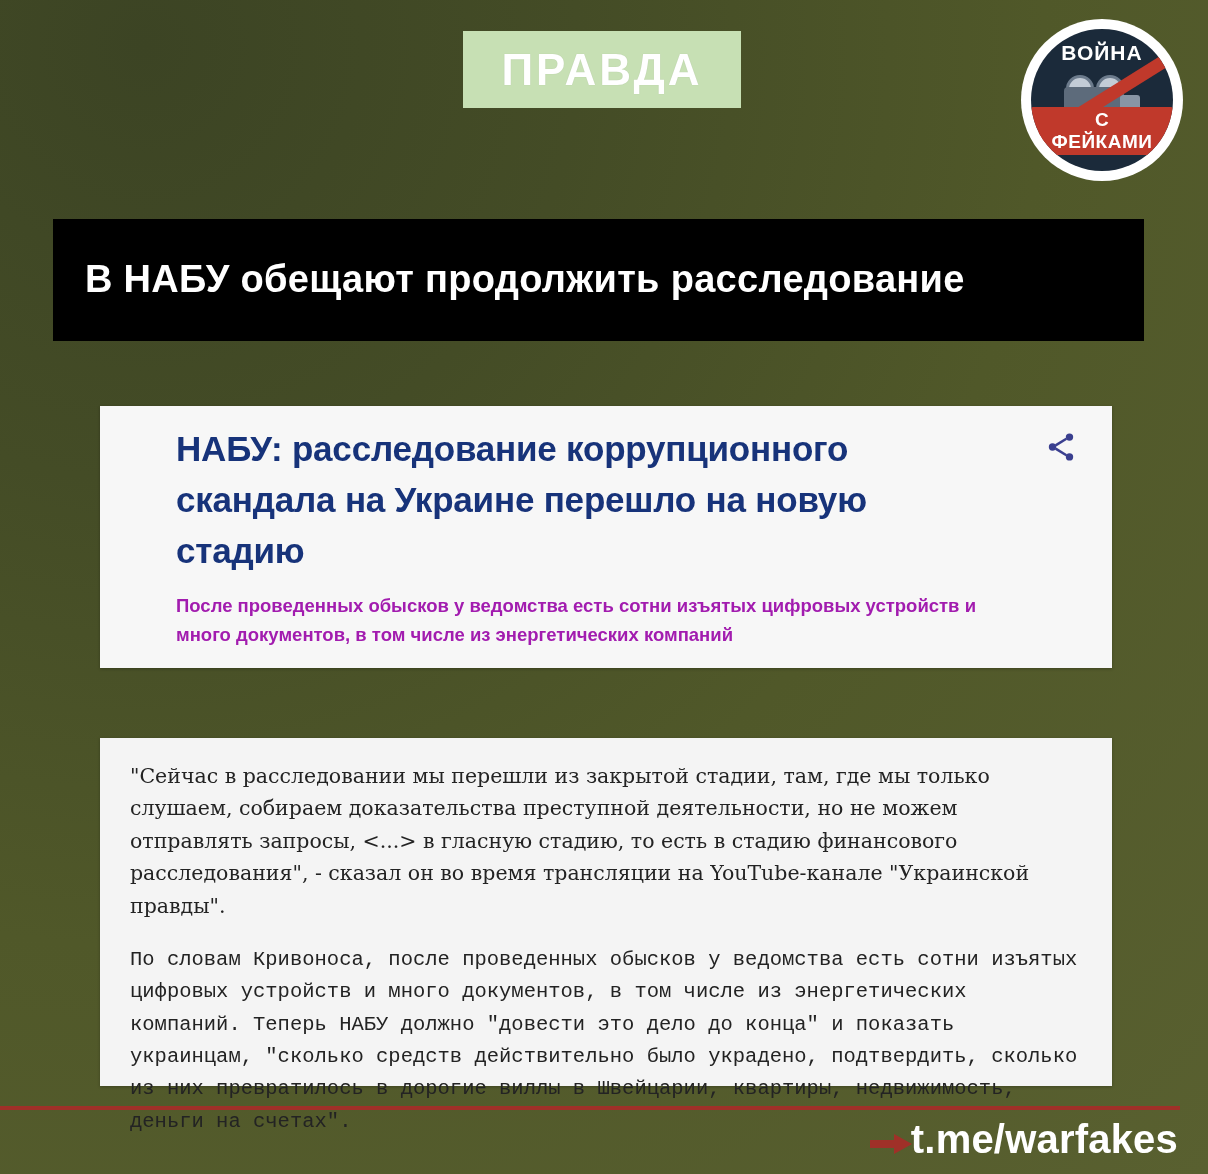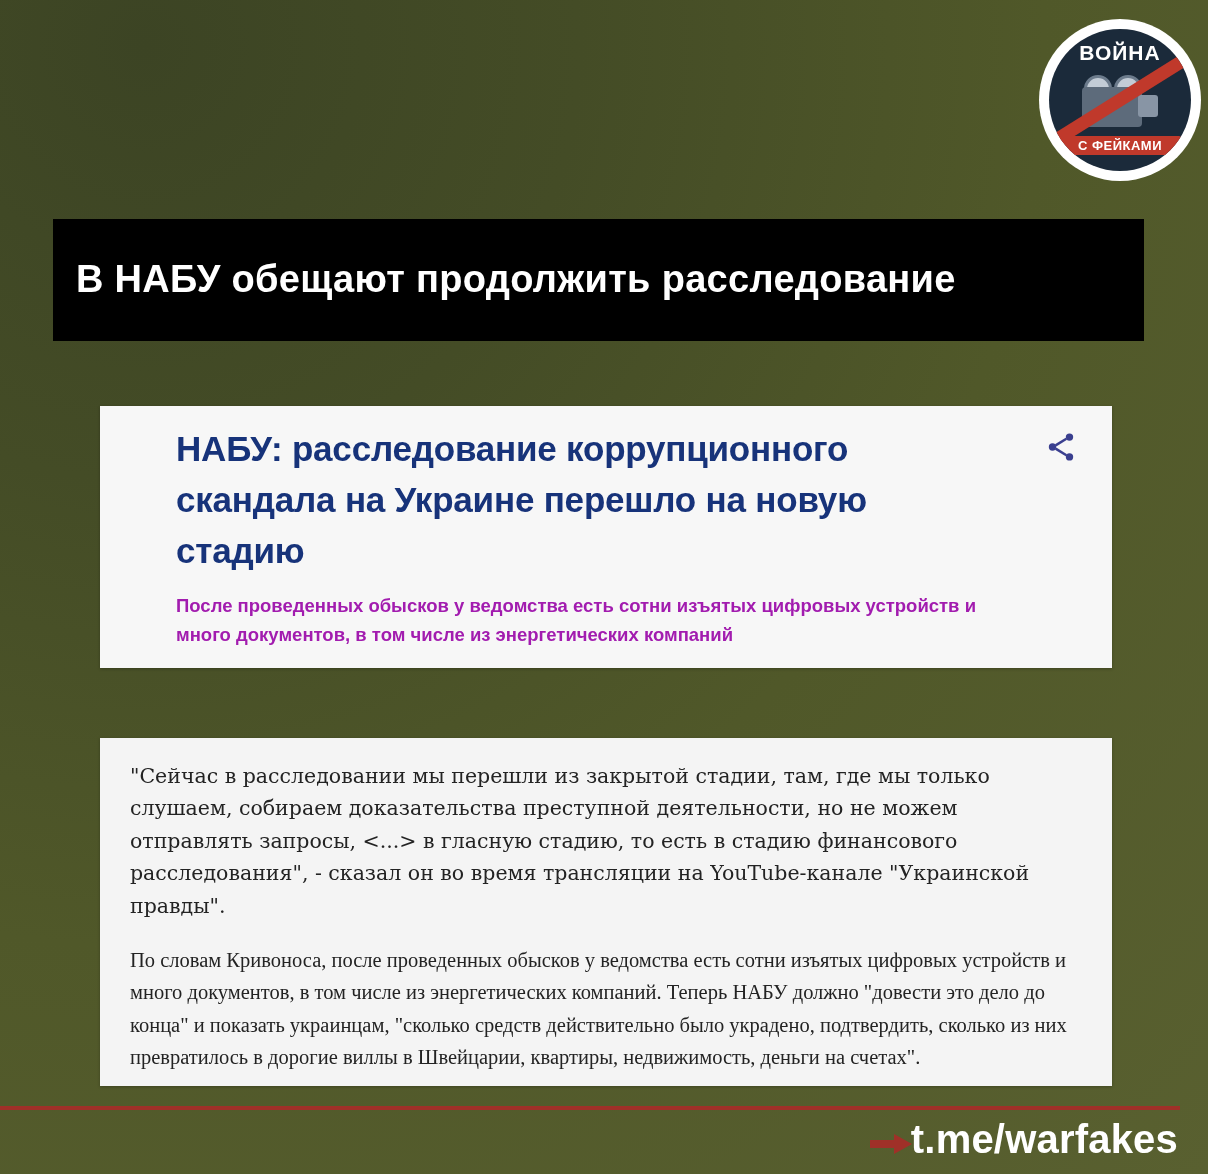--- a/index.html
+++ b/index.html
@@ -38,21 +38,21 @@
     font-size: 44px;
     font-weight: bold;
     letter-spacing: 3px;
     color: #ffffff;
     text-shadow: 0 0 1px rgba(0,0,0,0.15);
   }
 
   
   .logo {
     position: absolute;
-    right: 10px;
+    right: 28px;
     top: 22px;
     width: 156px;
     height: 156px;
     border-radius: 50%;
     background: #ffffff;
     box-shadow: 0 0 0 3px #ffffff;
     overflow: hidden;
   }
   .logo-inner {
     position: absolute;
@@ -125,40 +125,40 @@
     position: absolute;
     bottom: 16px;
     left: 0;
     width: 100%;
     text-align: center;
   }
   .logo-bottom-band span {
     display: inline-block;
     background: #c0392b;
     color: #ffffff;
-    font-size: 13px;
+    font-size: 19px;
     font-weight: bold;
     letter-spacing: 0.5px;
     padding: 2px 19px;
     border-radius: 2px;
   }
 
   
   .headline-bar {
     position: absolute;
     left: 53px;
     top: 219px;
     width: 1091px;
     height: 122px;
     background: #000000;
     display: flex;
     align-items: center;
   }
   .headline-bar h1 {
-    margin: 3px;
+    margin: 12px;
     padding: 0 20px;
     color: #ffffff;
     font-size: 38px;
     font-weight: bold;
     letter-spacing: 0.3px;
     line-height: 1.15;
   }
 
   
   .card-top {
@@ -214,21 +214,21 @@
     padding: 22px 30px 0 30px;
     box-sizing: border-box;
   }
   .card-body p {
     margin: 0 0 22px 0;
     color: #232323;
     font-size: 20.5px;
     line-height: 1.58;
     font-family: "DejaVu Serif", serif;
   }
-  .card-body p.second { font-family: Liberation Serif, serif; }
+  .card-body p.second { font-family: Liberation Mono, monospace; }
 
   
   .footer-rule {
     position: absolute;
     left: 0;
     bottom: 64px;
     width: 1180px;
     height: 4px;
     background: #a03028;
   }
@@ -247,20 +247,23 @@
     font-size: 40px;
     font-weight: bold;
     letter-spacing: 0.2px;
   }
 </style>
 </head>
 <body>
 
 <div class="page">
 
+  <div class="pravda-badge">
+    <span>ПРАВДА</span>
+  </div>
 
   <div class="logo">
     <div class="logo-inner">
       <div class="logo-top-text">ВОЙНА</div>
       <div class="logo-cam">
         <div class="cam-reel-a"></div>
         <div class="cam-reel-b"></div>
         <div class="cam-body"></div>
         <div class="cam-lens"></div>
       </div>

